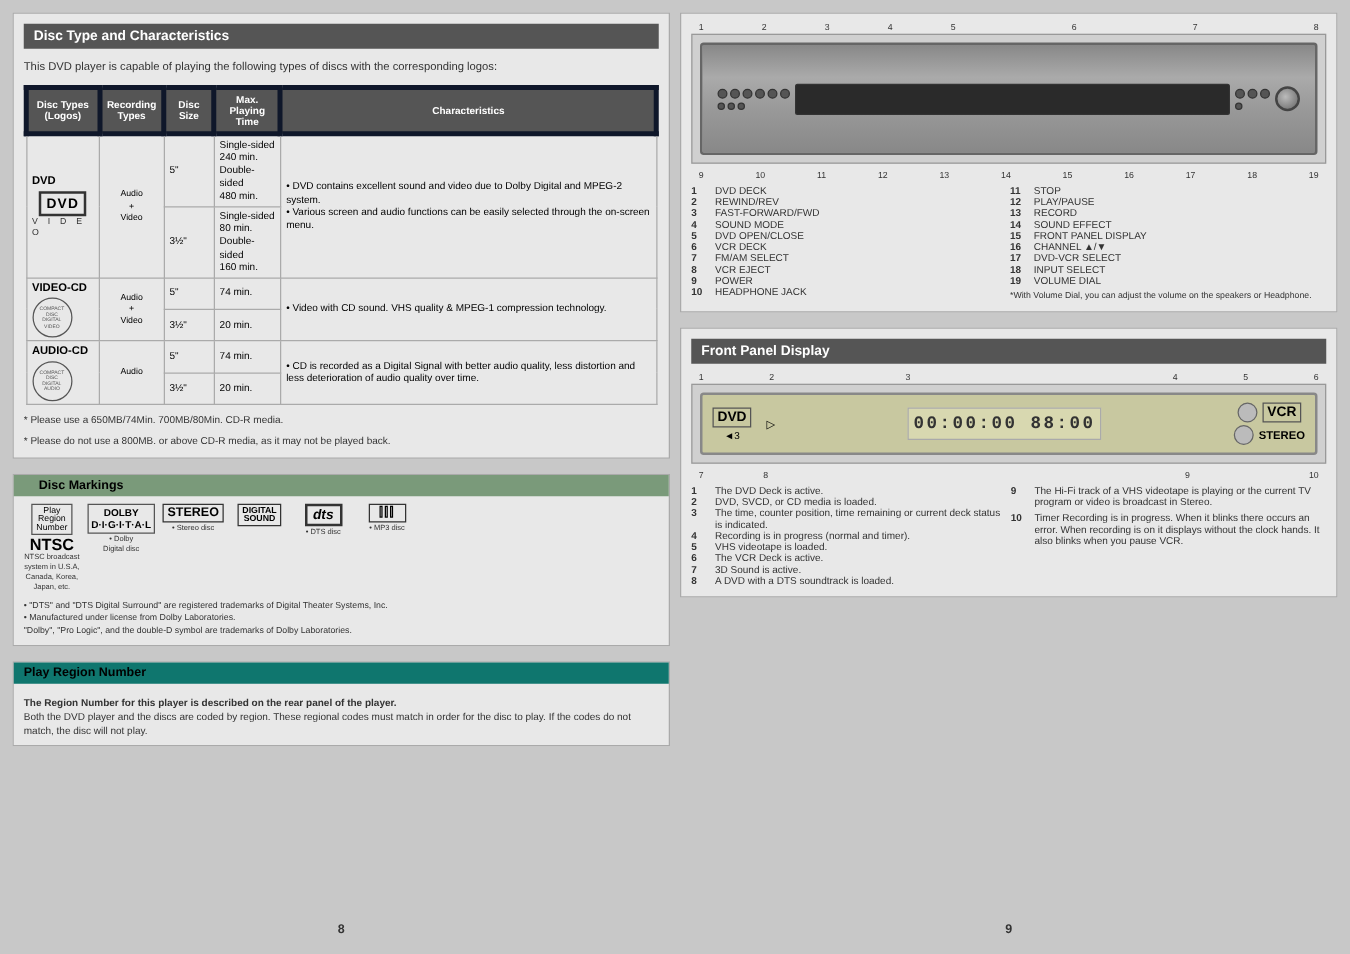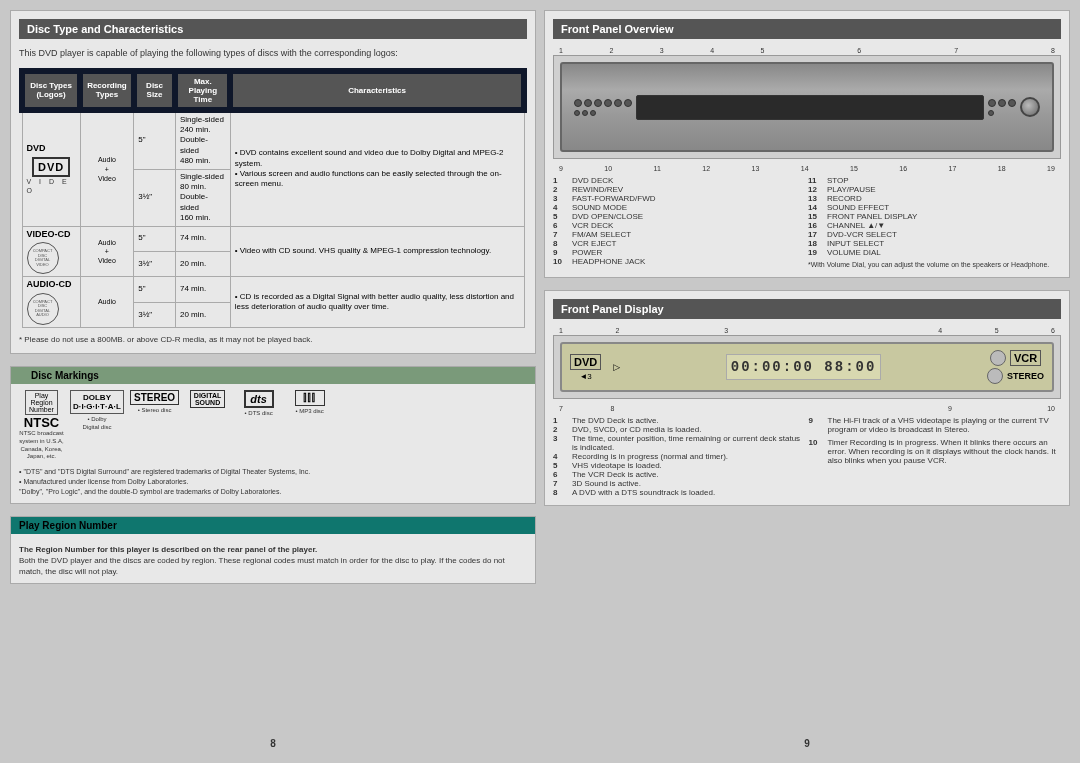--- a/index.html
+++ b/index.html
@@ -47,21 +47,21 @@
     .disc-table {
       width: 100%;
       border-collapse: collapse;
       font-size: 8px;
     }
     .disc-table th {
       background: #555;
       color: #fff;
       padding: 3px 4px;
       text-align: center;
-      border: 6px solid #0f172a;
+      border: 4px solid #0f172a;
       font-size: 8px;
     }
     .disc-table td {
       border: 1px solid #aaa;
       padding: 2px 4px;
       vertical-align: middle;
       font-size: 8px;
       line-height: 1.3;
     }
     .disc-type-cell {
@@ -381,20 +381,21 @@
             <td>74 min.</td>
             <td rowspan="2">• CD is recorded as a Digital Signal with better audio quality, less distortion and less deterioration of audio quality over time.</td>
           </tr>
           <tr>
             <td>3½"</td>
             <td>20 min.</td>
           </tr>
         </tbody>
       </table>
 
+      <div class="footnote-text">* Please use a 650MB/74Min. 700MB/80Min. CD-R media.</div>
       <div class="footnote-text">* Please do not use a 800MB. or above CD-R media, as it may not be played back.</div>
     </div>
 
     <div class="markings-box">
       <div class="markings-title">Disc Markings</div>
       <div class="markings-content">
         <div class="marking-item">
           <div style="display:flex; flex-direction:column; align-items:center; gap:2px;">
             <div style="border:1px solid #555; padding:1px 3px; font-size:7px; text-align:center;">Play<br>Region<br>Number</div>
           </div>
@@ -436,21 +437,20 @@
         <p>Both the DVD player and the discs are coded by region. These regional codes must match in order for the disc to play. If the codes do not match, the disc will not play.</p>
       </div>
     </div>
 
     <div class="page-number">8</div>
   </div>
 
   <div class="right-panel">
 
     <div class="section-box">
-      <div class="section-title">Front Panel Overview</div>
 
       <div style="display:flex; justify-content:space-between; padding: 0 6px; font-size:7px; color:#333; margin-bottom:1px;">
         <span>1</span>
           <span>2</span>
           <span>3</span>
           <span>4</span>
           <span>5</span>
           <span> </span>
           <span>6</span>
           <span> </span>

